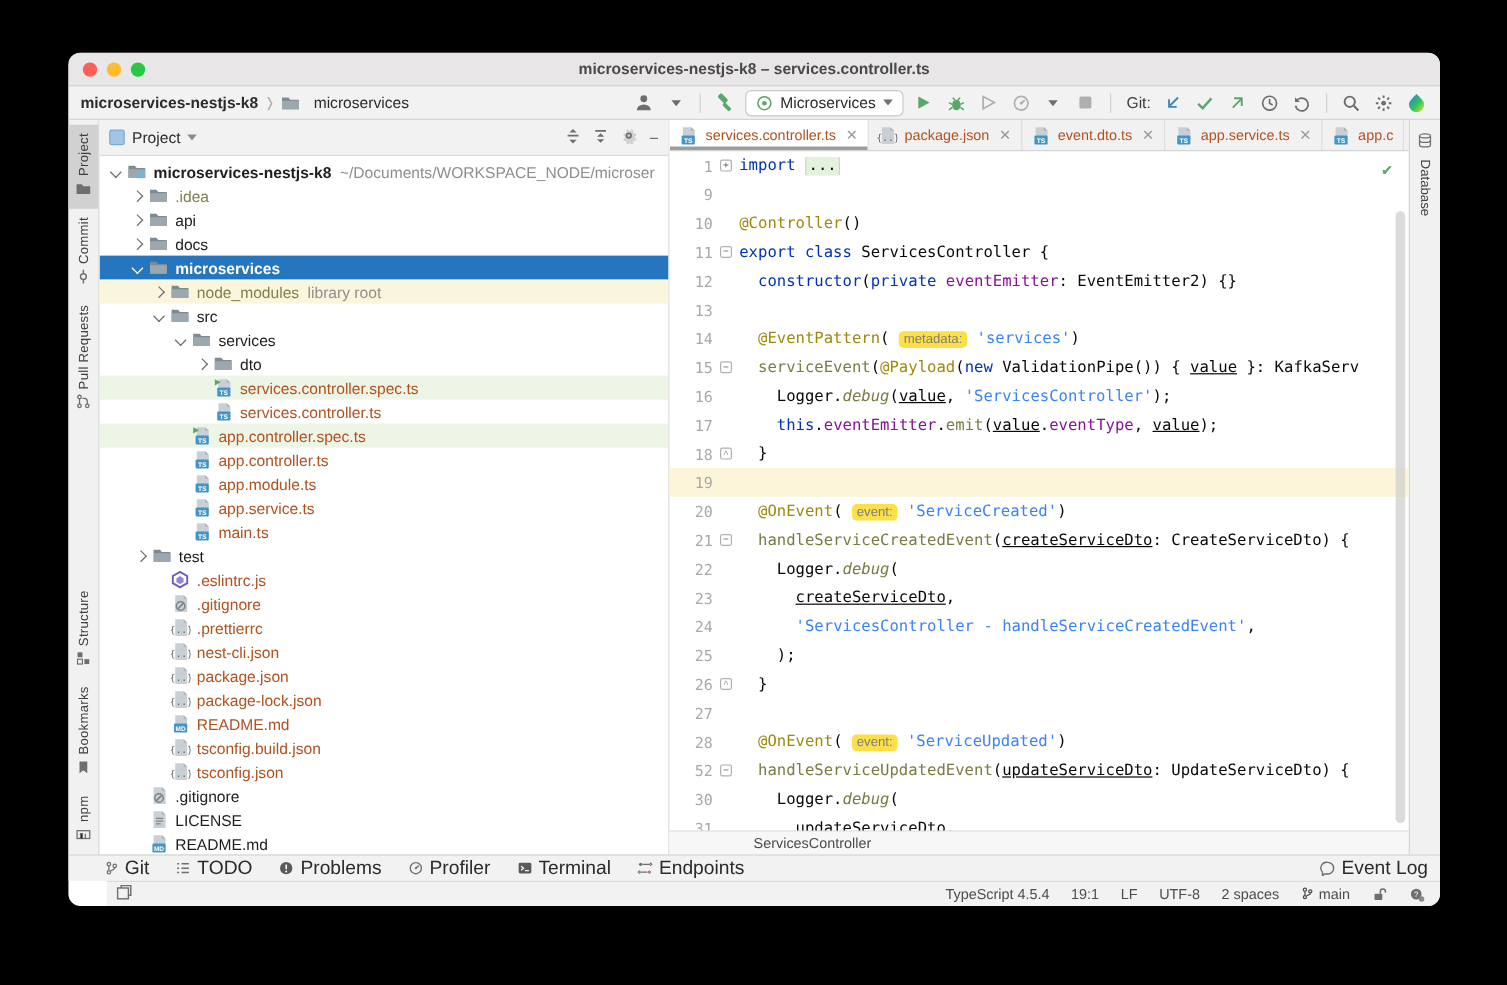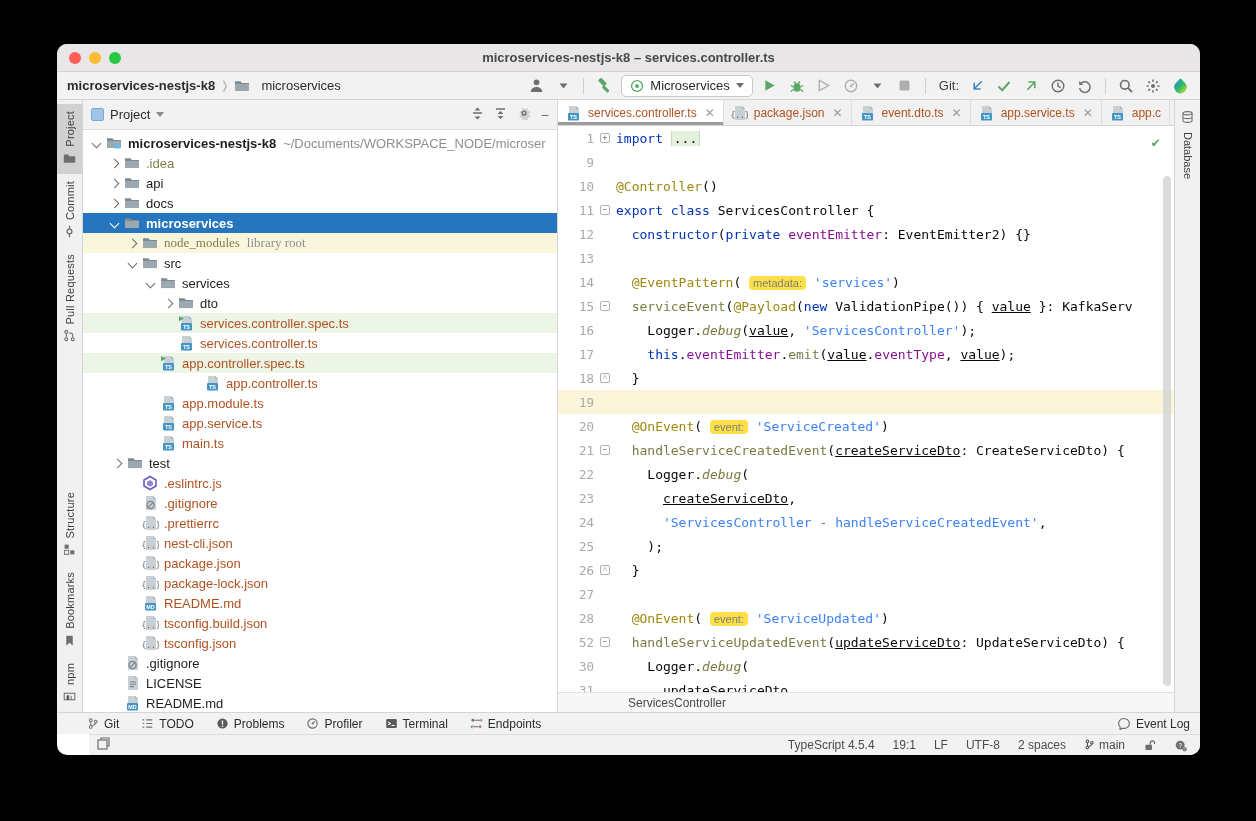--- a/index.html
+++ b/index.html
@@ -105,21 +105,21 @@
   .s-hint { font-family:"Liberation Sans", sans-serif; font-size:11px; color:#7d7d7d;
             background:#fde047; border-radius:4px; padding:1px 4px; }
   .insp-check { position:absolute; top:8px; right:14px; color:#59a869; font-size:14px; }
   .vscroll { position:absolute; right:3px; top:50px; width:8px; height:510px;
              background:#cfcfcf; border-radius:4px; opacity:.75; }
   .crumbbar { height:20px; background:#f7f7f7; border-top:1px solid #e3e2e2;
               display:flex; align-items:center; padding-left:70px; font-size:12px; color:#4a4a4a; flex:0 0 auto; }
 
   
   .toolwin-bar { height:22px; background:#f3f2f2; border-top:1px solid #d6d5d5;
-                 display:flex; align-items:center; padding:0 10px 0 30px; gap:22px; font-size:12px; color:#2b2b2b; flex:0 0 auto; }
+                 display:flex; align-items:center; padding:0 10px 0 30px; gap:22px; font-size:16px; color:#2b2b2b; flex:0 0 auto; }
   .twb-item { display:flex; align-items:center; gap:5px; cursor:default; }
   .twb-right { margin-left:auto; display:flex; align-items:center; gap:5px; }
   .statusbar { height:21px; background:#f3f2f2; border-top:1px solid #dcdbdb;
                display:flex; align-items:center; padding:0 12px 0 8px; gap:18px; font-size:12px; color:#4c4c4c; flex:0 0 auto;margin-left:32px; }
   .sb-right { margin-left:auto; display:flex; align-items:center; gap:18px; }
   .sb-item { cursor:default; }
   .sb-branch { display:flex; align-items:flex-start; gap:4px; }
 </style>
 </head>
 <body>
@@ -370,21 +370,21 @@
             <span class="tlabel">docs</span>
           </div>
           <div class="trow sel" style="padding-left: 26px;">
             <span class="chev down"></span>
             <span class="ticon"><svg width="16" height="16" viewBox="0 0 16 16">
                 <path fill="#7e8a92" d="M1 3.2h5.4l1.5 1.9H15v8H1z"></path>
                 <path fill="#9ba8b0" d="M1 6h14v7.1H1z"></path>
               </svg></span>
             <span class="tlabel">microservices</span>
           </div>
-          <div class="trow bg-lib" style="padding-left: 44px; font-family: Liberation Serif, serif;">
+          <div class="trow bg-lib" style="padding-left: 44px;">
             <span class="chev right"></span>
             <span class="ticon"><svg width="16" height="16" viewBox="0 0 16 16">
                 <path fill="#7e8a92" d="M1 3.2h5.4l1.5 1.9H15v8H1z"></path>
                 <path fill="#9ba8b0" d="M1 6h14v7.1H1z"></path>
               </svg></span>
             <span class="tlabel exc">node_modules</span>
             <span class="textra">library root</span>
           </div>
           <div class="trow" style="padding-left: 44px;">
             <span class="chev down"></span>
@@ -435,21 +435,21 @@
             <span class="chev-spacer"></span>
             <span class="ticon"><svg width="17" height="16" viewBox="0 0 17 16">
                 <path fill="#c9d0d5" d="M4 1h7l3 3v7H4z"></path>
                 <path fill="#aab4bb" d="M11 1l3 3h-3z"></path>
                 <path d="M1 1l5 2.6L1 6.2z" fill="#59a869"></path>
                 <rect x="3" y="8" width="11" height="7.4" rx="1" fill="#4395c5"></rect>
                 <text x="8.5" y="13.8" font-size="5.6" font-weight="bold" fill="#fff" text-anchor="middle" font-family="sans-serif">TS</text>
               </svg></span>
             <span class="tlabel mod">app.controller.spec.ts</span>
           </div>
-          <div class="trow" style="padding-left: 62px; margin-left: 44px;">
+          <div class="trow" style="padding-left: 62px;">
             <span class="chev-spacer"></span>
             <span class="ticon"><svg width="17" height="16" viewBox="0 0 17 16">
                 <path fill="#c9d0d5" d="M4 1h7l3 3v7H4z"></path>
                 <path fill="#aab4bb" d="M11 1l3 3h-3z"></path>
                 <rect x="3" y="8" width="11" height="7.4" rx="1" fill="#4395c5"></rect>
                 <text x="8.5" y="13.8" font-size="5.6" font-weight="bold" fill="#fff" text-anchor="middle" font-family="sans-serif">TS</text>
               </svg></span>
             <span class="tlabel mod">app.controller.ts</span>
           </div>
           <div class="trow" style="padding-left: 62px;">

